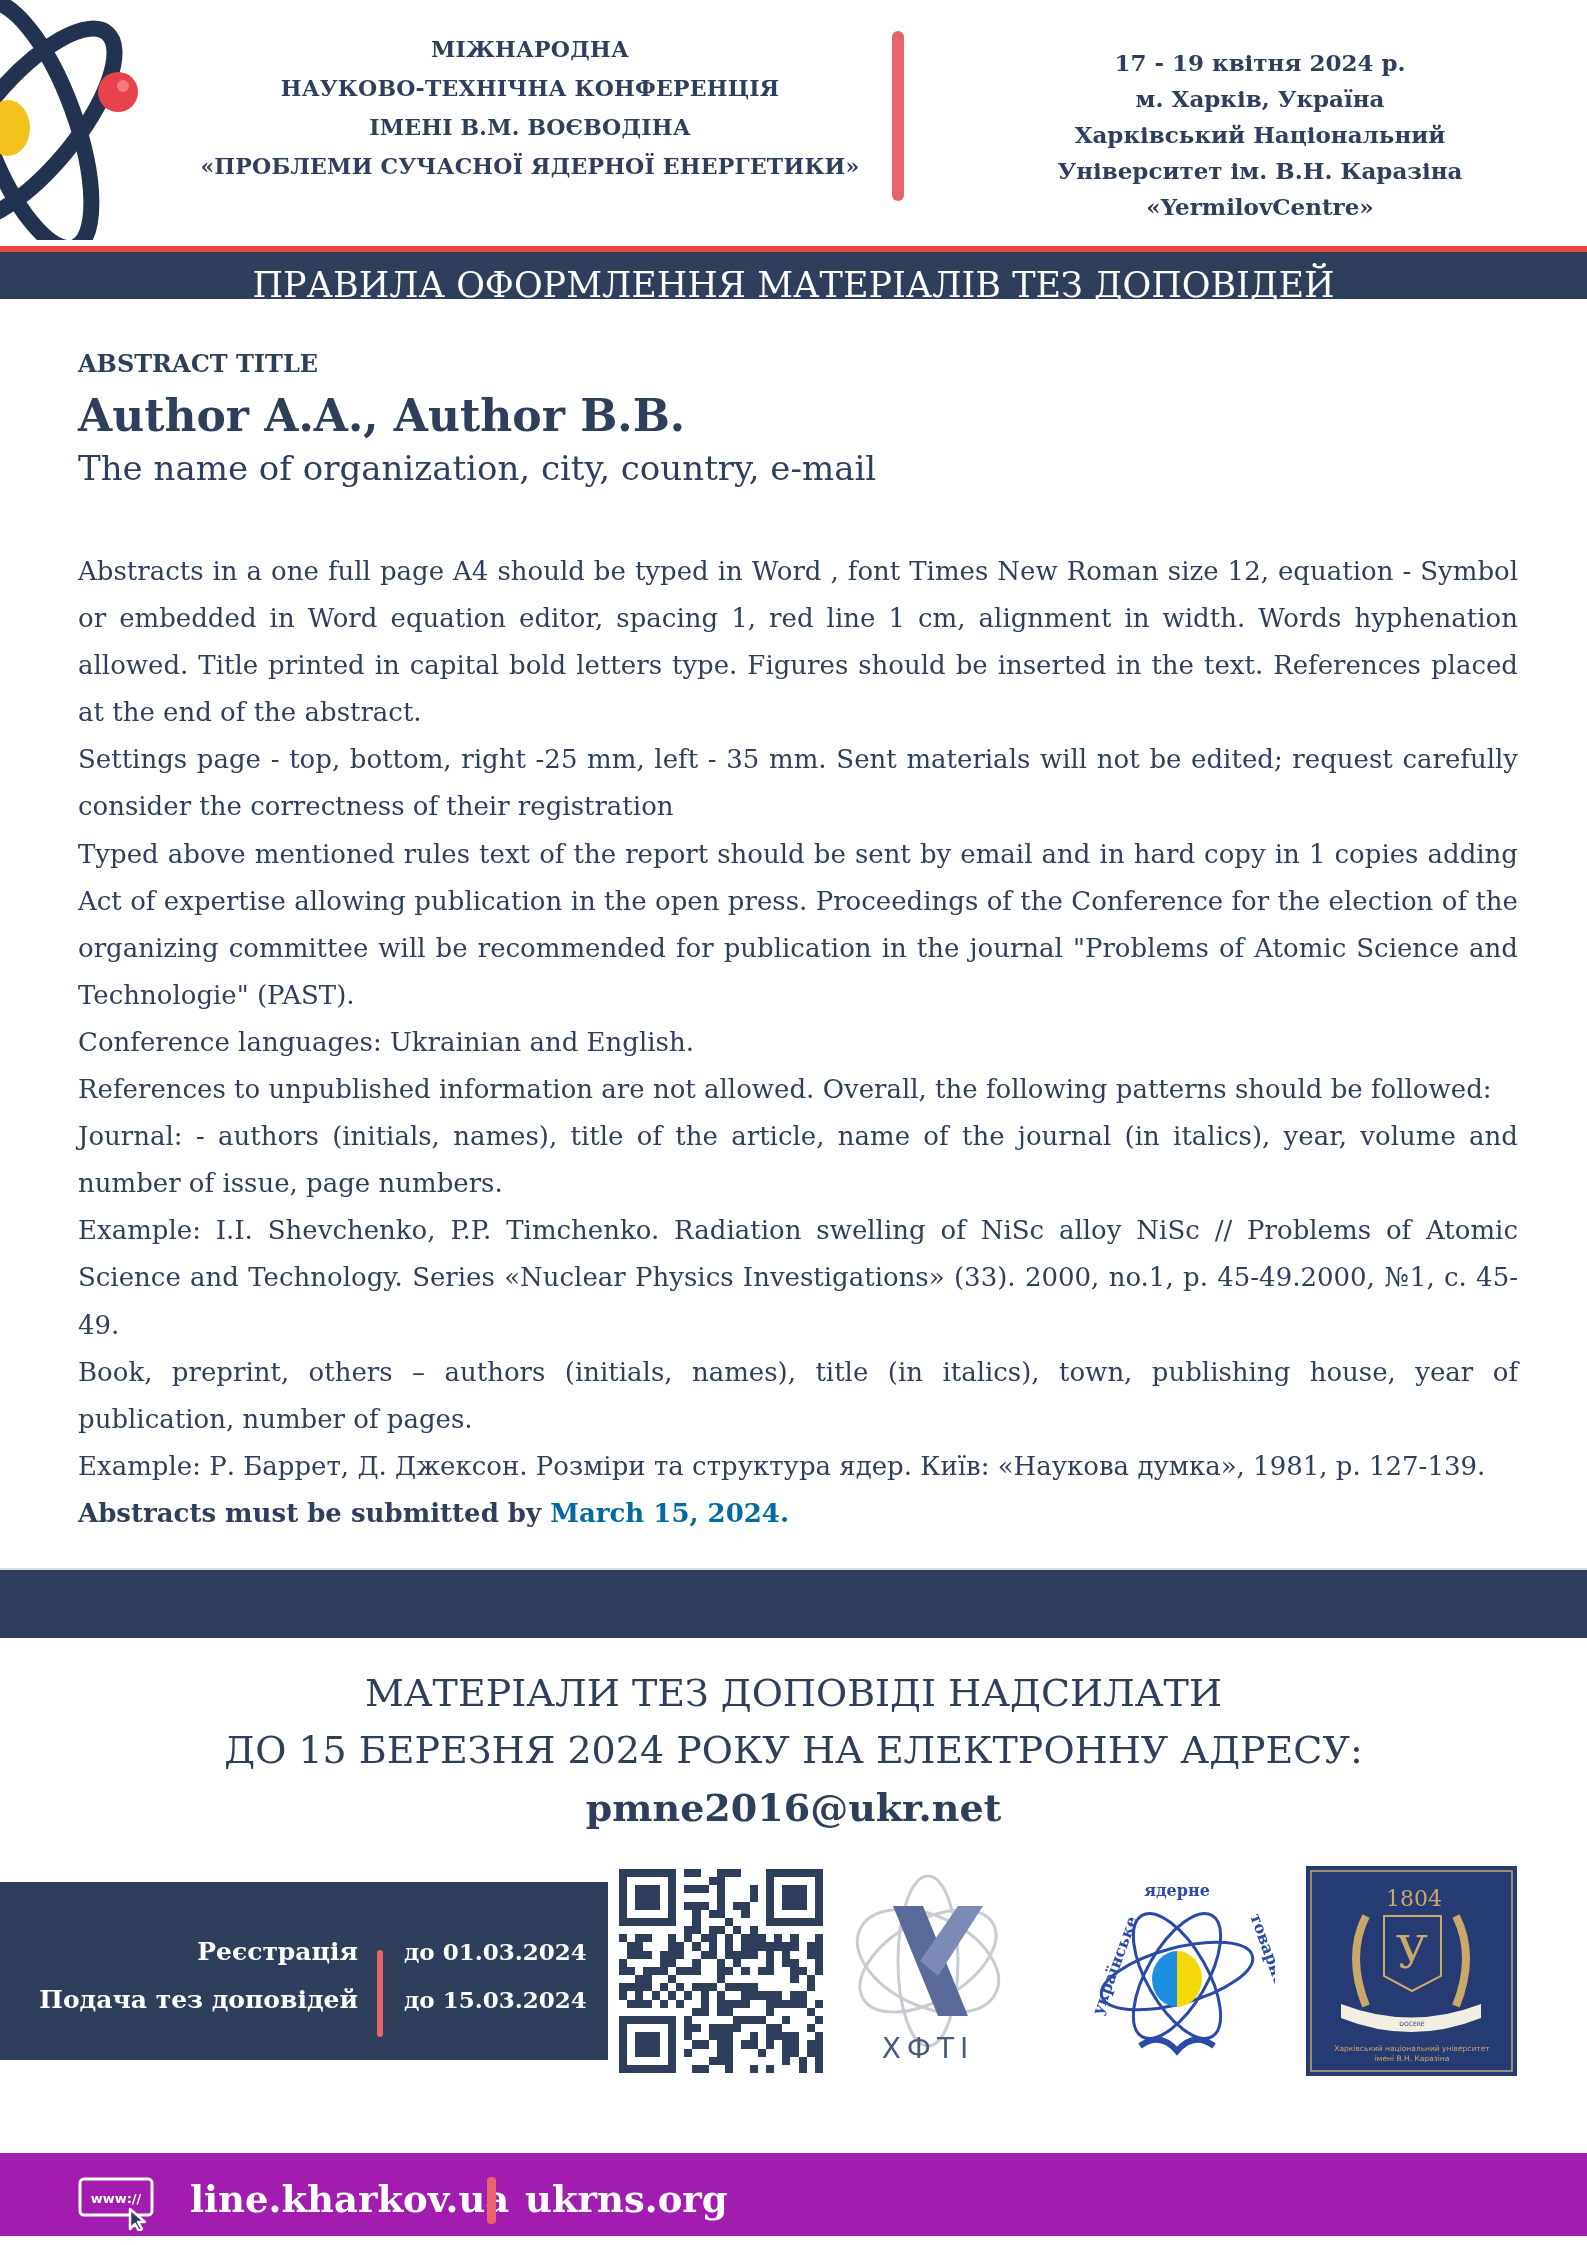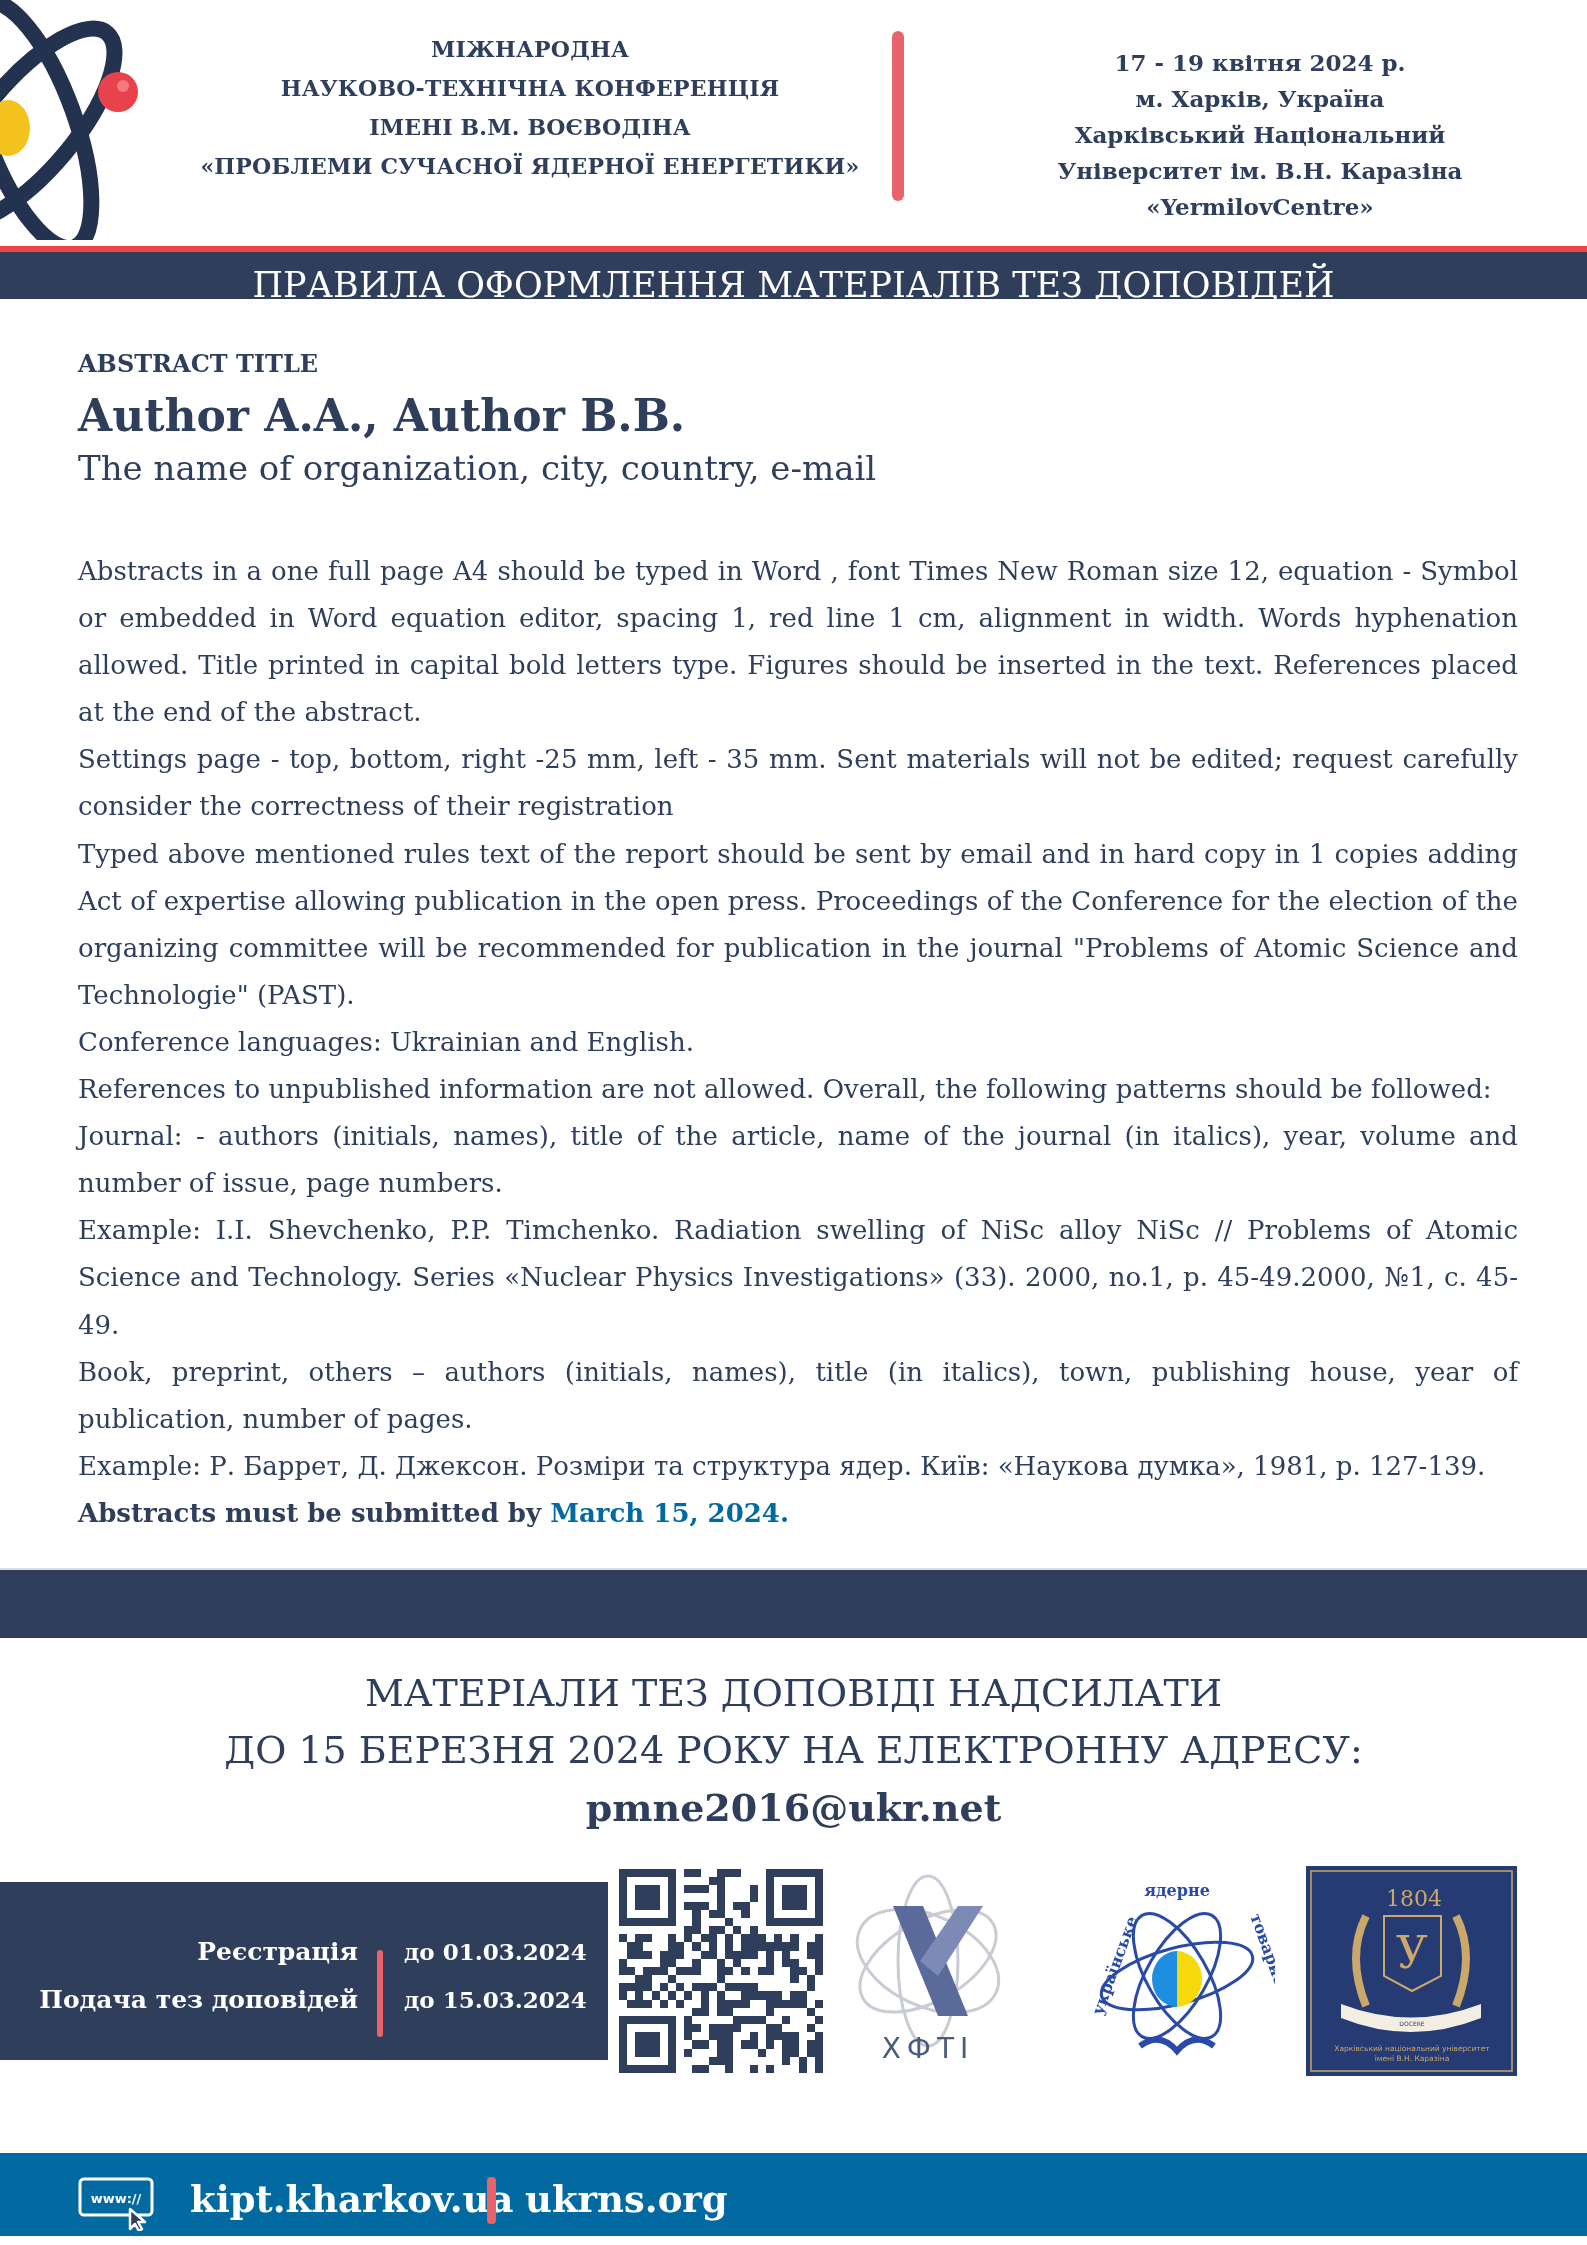--- a/index.html
+++ b/index.html
@@ -25,21 +25,21 @@
   .send { left:0; top:1665px; width:1587px; text-align:center; font-size:38px; line-height:57px; }
   .send .email { font-weight:bold; }
   
   .dates { left:0; top:1882px; width:608px; height:178px; background:#2e3e5b; color:#fff; }
   .dates .lbls { position:absolute; right:250px; top:46px; text-align:right; font-weight:bold; font-size:25px; line-height:48px; }
   .dates .vals { position:absolute; left:404px; top:46px; font-weight:bold; font-size:23px; line-height:48px; }
   .dates .sep { position:absolute; left:377px; top:68px; width:6px; height:87px; background:#e8636c; border-radius:3px; }
   .qr { left:619px; top:1869px; width:204px; height:204px; }
   .logo { top:1866px; }
   
-  .footer { left:0; top:2153px; width:1587px; height:83px; background:#0369a1; color:#fff; }
+  .footer { left:0; top:2153px; width:1587px; height:83px; background:#a21caf; color:#fff; }
   .footer .www { position:absolute; left:78px; top:24px; width:78px; height:54px; }
   .footer .site1 { position:absolute; left:190px; top:18px; font-size:37px; font-weight:bold; line-height:56px; }
   .footer .fsep { position:absolute; left:487px; top:24px; width:9px; height:47px; background:#e8636c; border-radius:4px; }
   .footer .site2 { position:absolute; left:525px; top:18px; font-size:37px; font-weight:bold; line-height:56px; }
 </style>
 </head>
 <body>
 
 <svg class="abs atom" viewBox="0 0 150 240">
   <g fill="none" stroke="#23324f" stroke-width="16">
@@ -381,16 +381,16 @@
   <text x="106" y="185" text-anchor="middle" font-family="DejaVu Sans, sans-serif" font-size="7.5" fill="#c9a86a">Харківський національний університет</text>
   <text x="106" y="195" text-anchor="middle" font-family="DejaVu Sans, sans-serif" font-size="7.5" fill="#c9a86a">імені В.Н. Каразіна</text>
 </svg>
 
 <div class="abs footer">
   <svg class="www" viewBox="0 0 78 54">
     <rect x="2" y="2" width="72" height="36" rx="4" fill="none" stroke="#fff" stroke-width="3"></rect>
     <text x="38" y="26" text-anchor="middle" font-family="DejaVu Sans, sans-serif" font-size="13" font-weight="bold" fill="#fff">www://</text>
     <path d="M52 32 L52 52 L57 47 L61 54 L64 52 L60 45 L67 45 Z" fill="#2e3e5b" stroke="#fff" stroke-width="2.5" stroke-linejoin="round"></path>
   </svg>
-  <span class="site1">kipt.kharkov.ua</span>
+  <span class="site1">line.kharkov.ua</span>
   <span class="fsep"></span>
   <span class="site2">ukrns.org</span>
 </div>
 
 </body></html>

